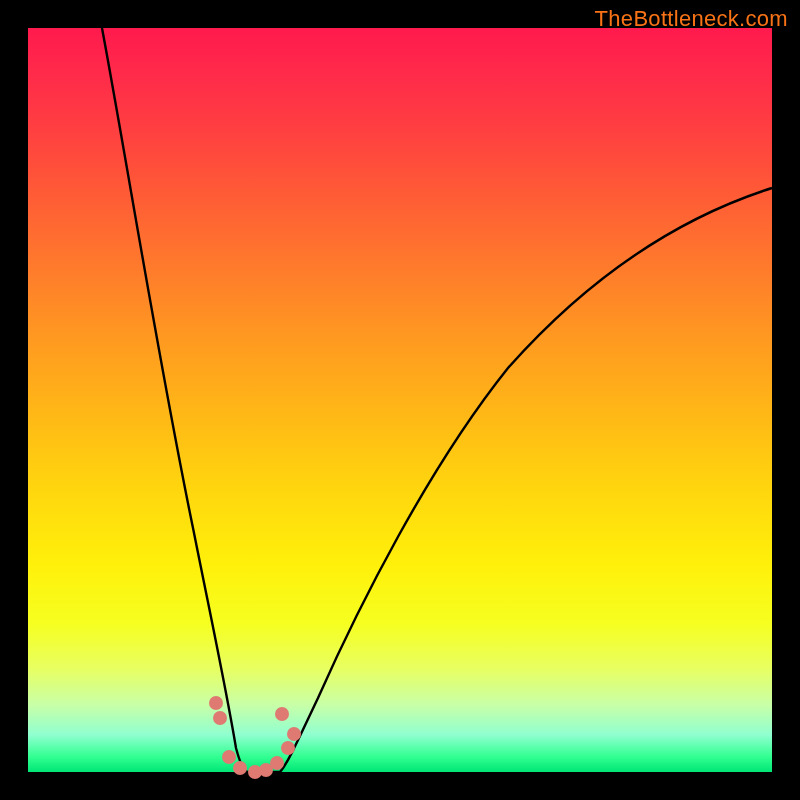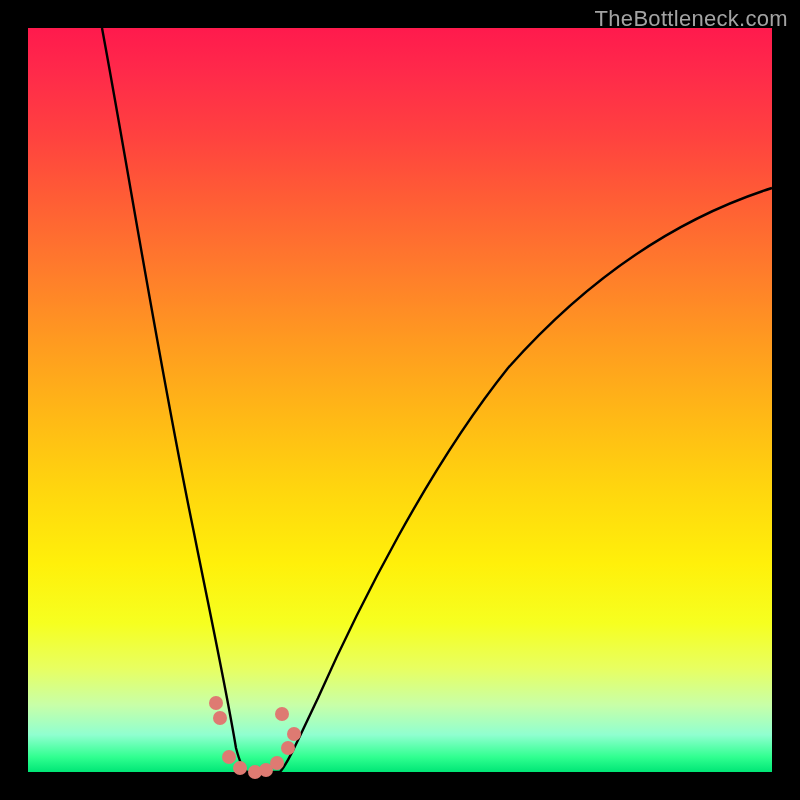--- a/index.html
+++ b/index.html
@@ -41,21 +41,21 @@
       #c8ffa8 91%,
       #90ffd0 95%,
       #30ff90 98%,
       #00e676 100%
     );
   }
   .watermark {
     position: absolute;
     top: 6px;
     right: 12px;
-    color: #a3a3a3;
+    color: #f97316;
     font-size: 22px;
     letter-spacing: 0.3px;
     font-family: Arial, Helvetica, sans-serif;
   }
   svg.curves {
     position: absolute;
     left: 0;
     top: 0;
     width: 744px;
     height: 744px;

